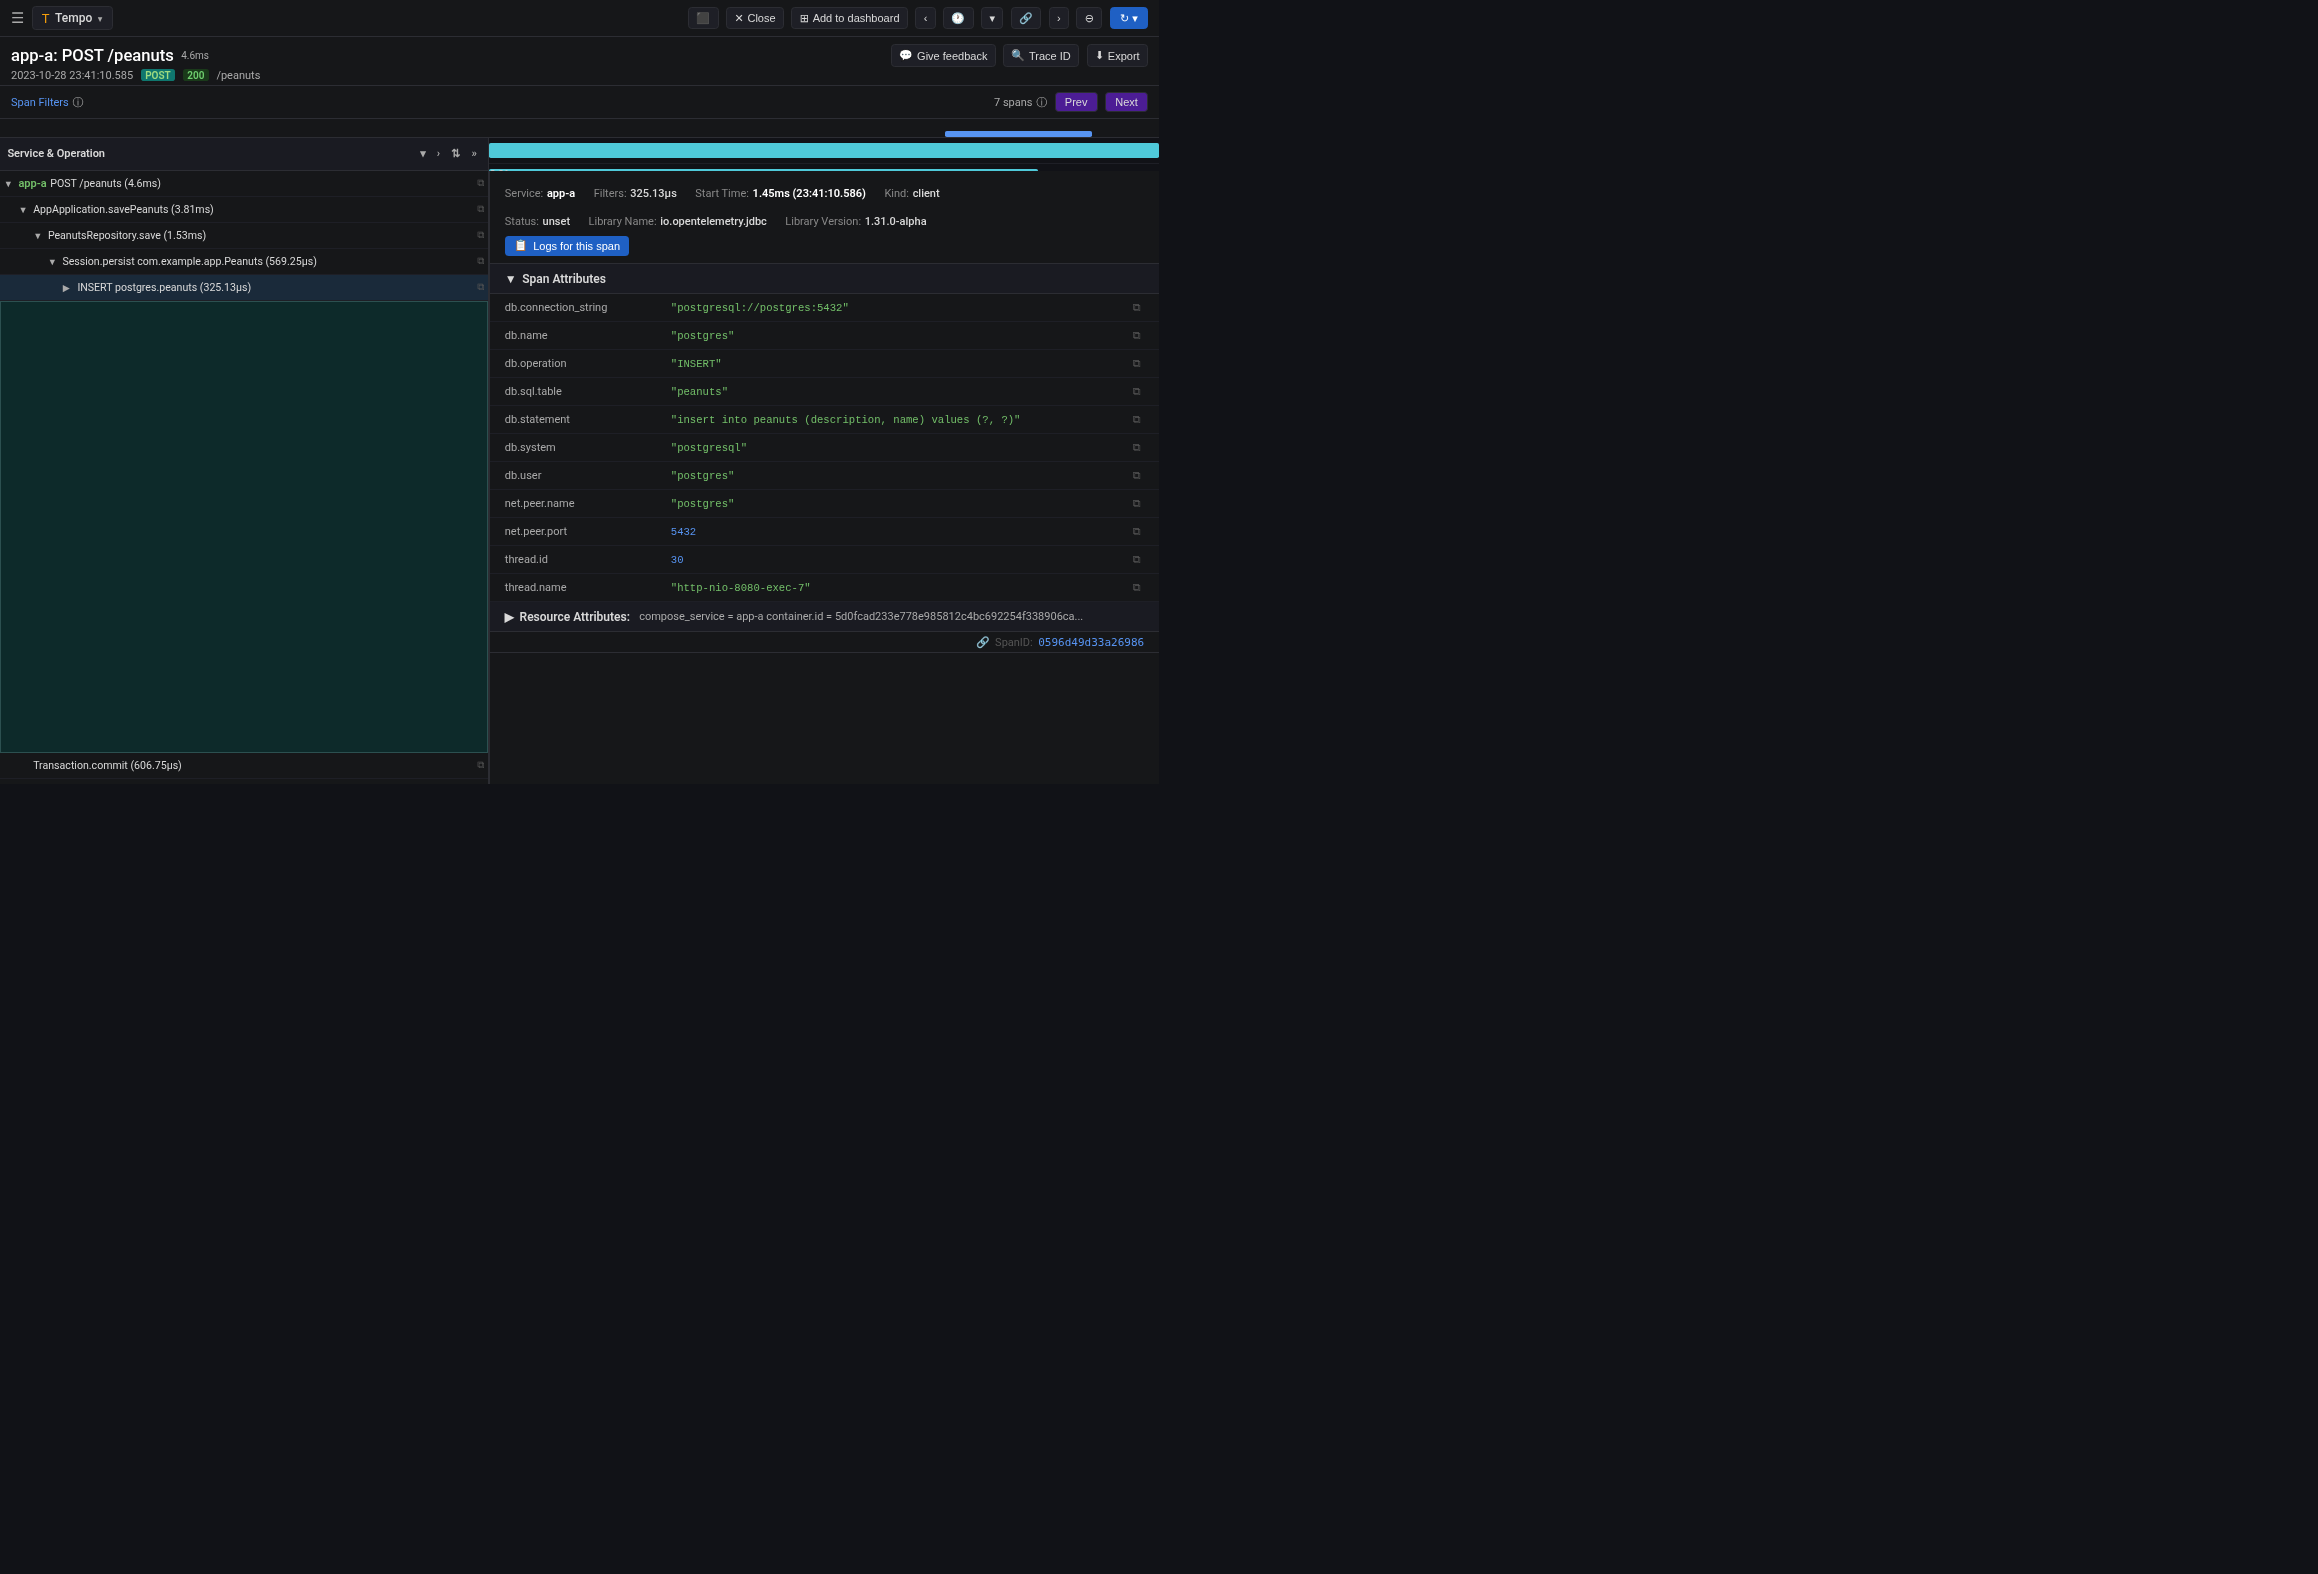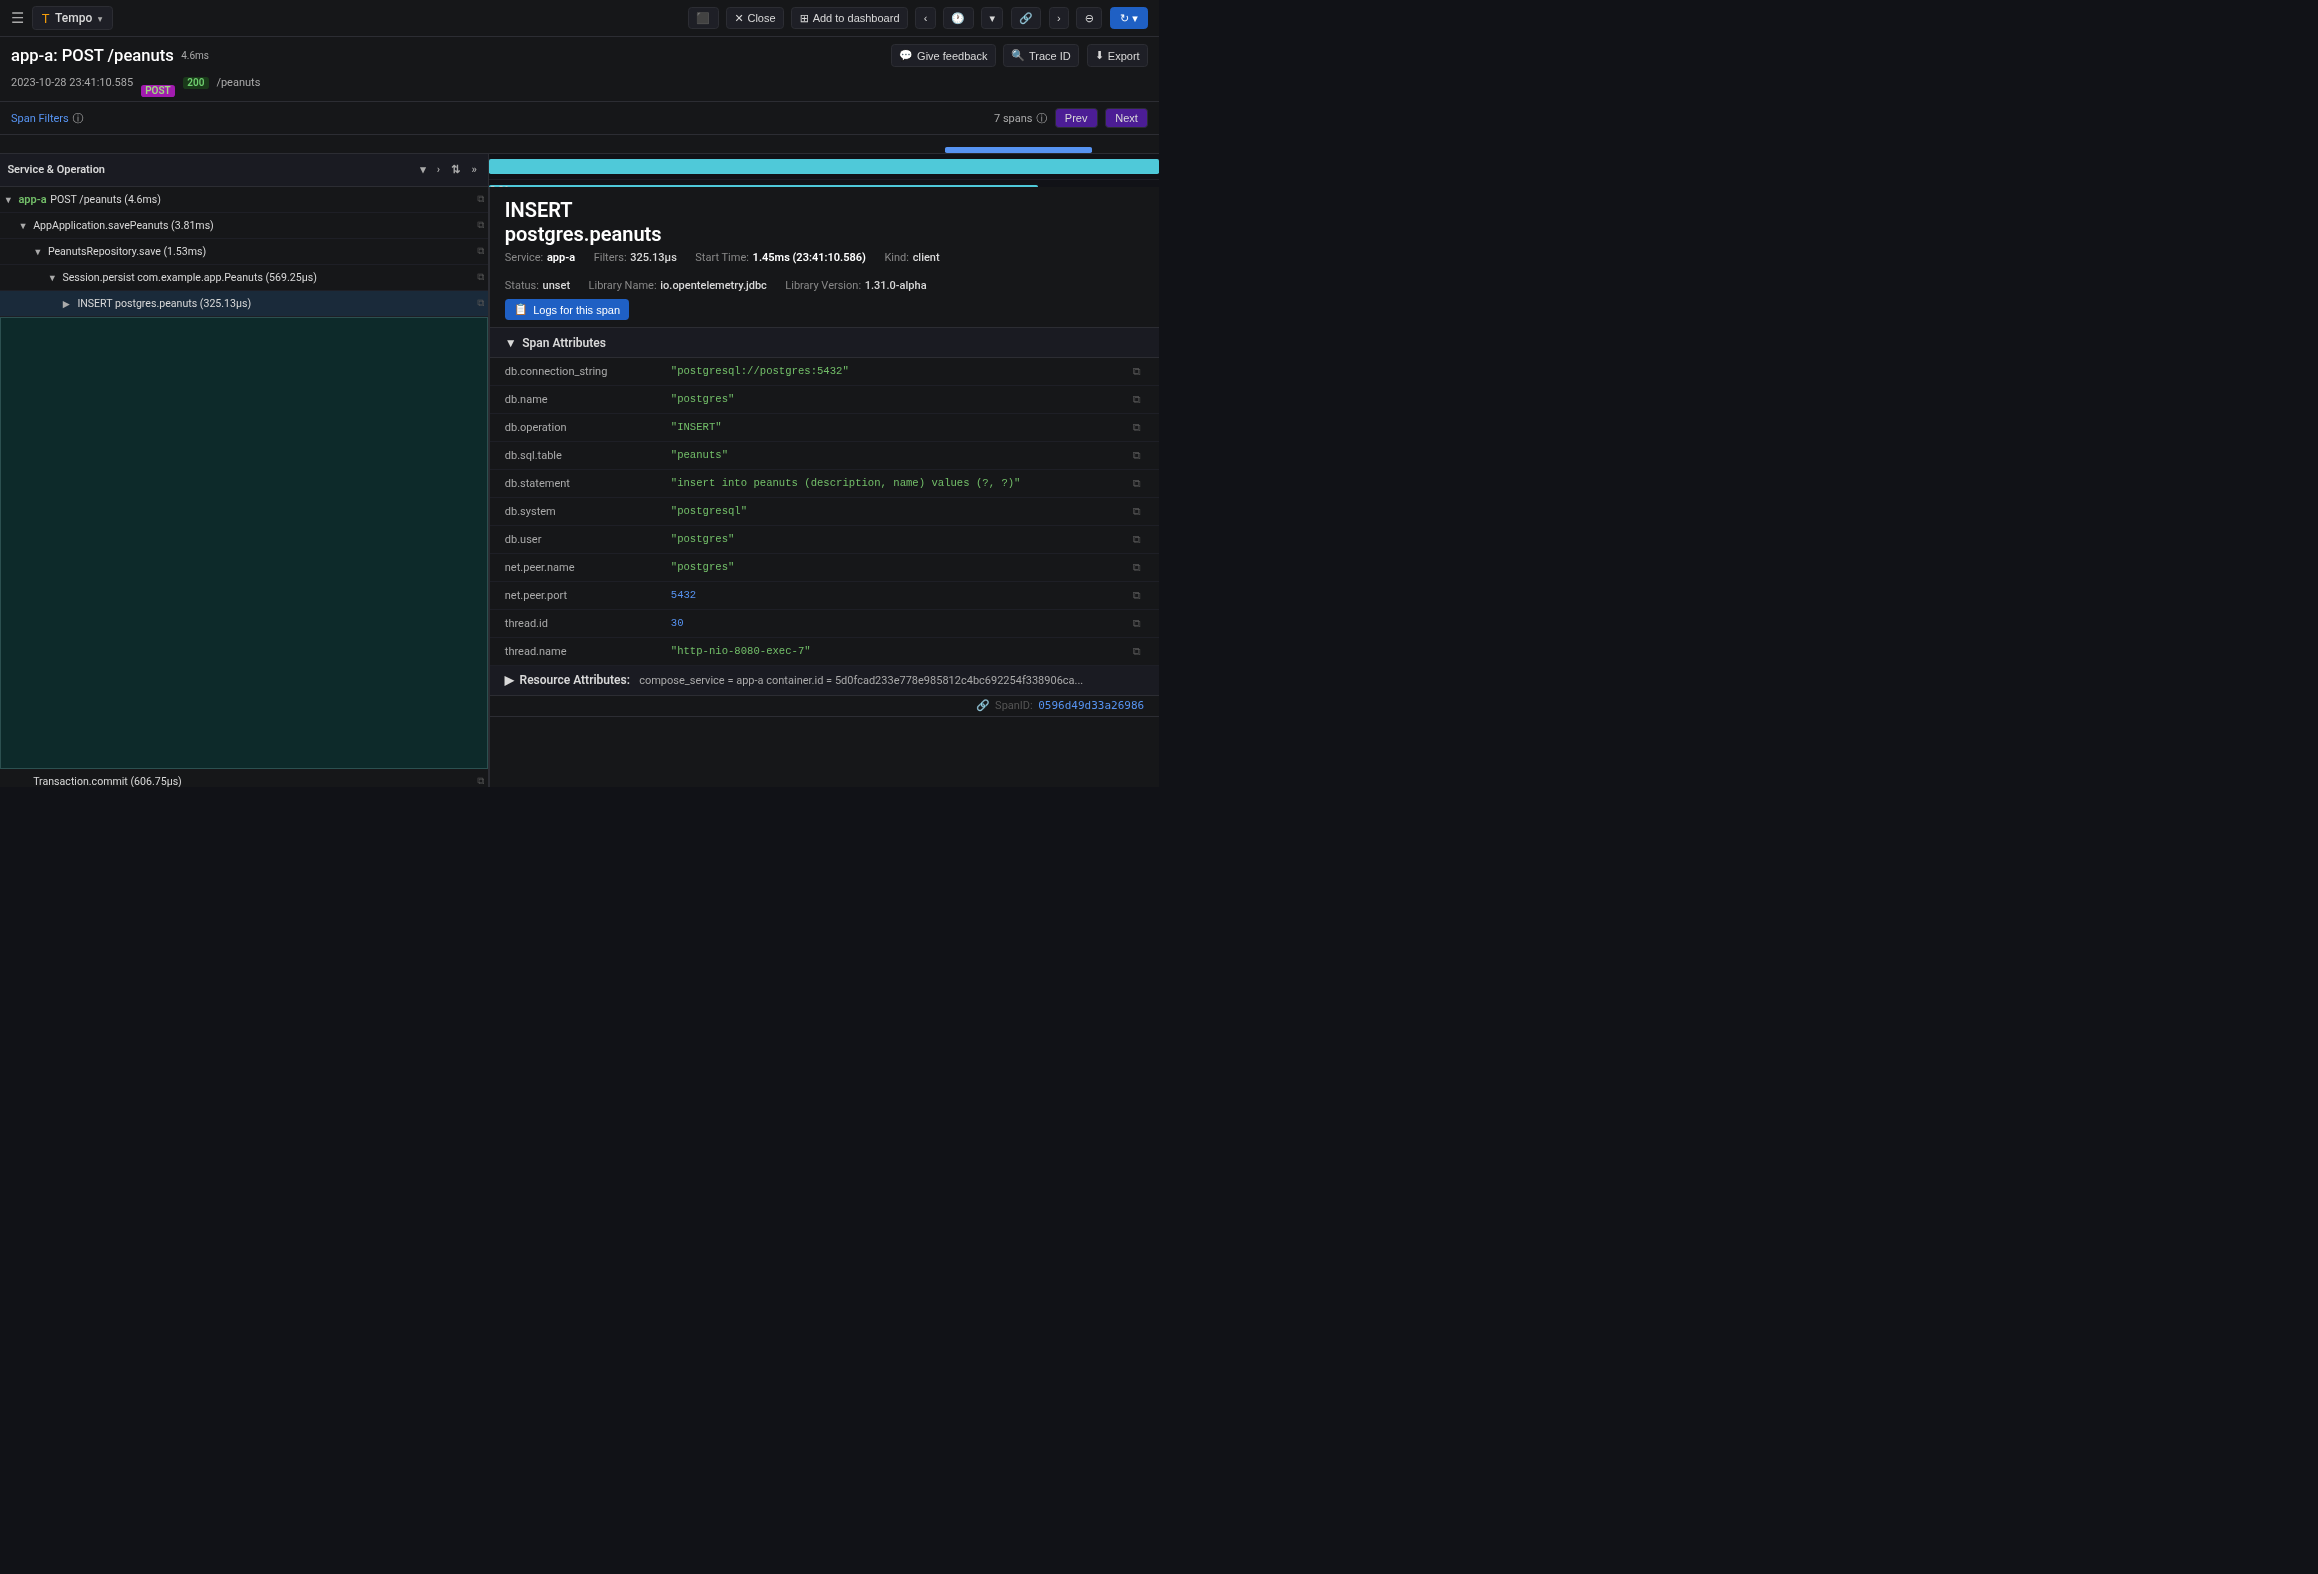--- a/index.html
+++ b/index.html
@@ -89,27 +89,26 @@
     }
     .page-meta {
       display: flex;
       align-items: center;
       gap: 7.4px;
       margin-top: 1.8px;
       font-size: 11px;
       color: #aaa;
     }
     .badge-post {
-      background: #a21caf;
+      background: #0f766e;
       color: #9fdb80;
       border-radius: 2.8px;
       padding: 0.9px 4.6px;
       font-size: 10px;
       font-weight: 600;
-      margin-top: 16px;
     }
     .badge-200 {
       background: #1a3a1a;
       color: #6fcf6f;
       border-radius: 2.8px;
       padding: 0.9px 4.6px;
       font-size: 10px;
       font-weight: 600;
     }
     .toolbar-row {
@@ -481,24 +480,20 @@
       <span class="span-indent" style="width:14.8px;"></span>
       <span class="span-expand"></span>
       <span class="span-name">SET (511.79μs)</span>
 
     </div>
   </div>
 
   <div class="detail-panel">
 
     <div class="detail-header">
-      <div class="detail-title">
-        <span>INSERT</span><br>
-        <span>postgres.peanuts</span>
-      </div>
       <div class="detail-meta">
         <div class="detail-meta-item">
           <span class="detail-meta-label">Service:</span>
           <span class="detail-meta-value highlight">app-a</span>
         </div>
         <div class="detail-meta-item">
           <span class="detail-meta-label">Filters:</span>
           <span class="detail-meta-value">325.13μs</span>
         </div>
         <div class="detail-meta-item">

